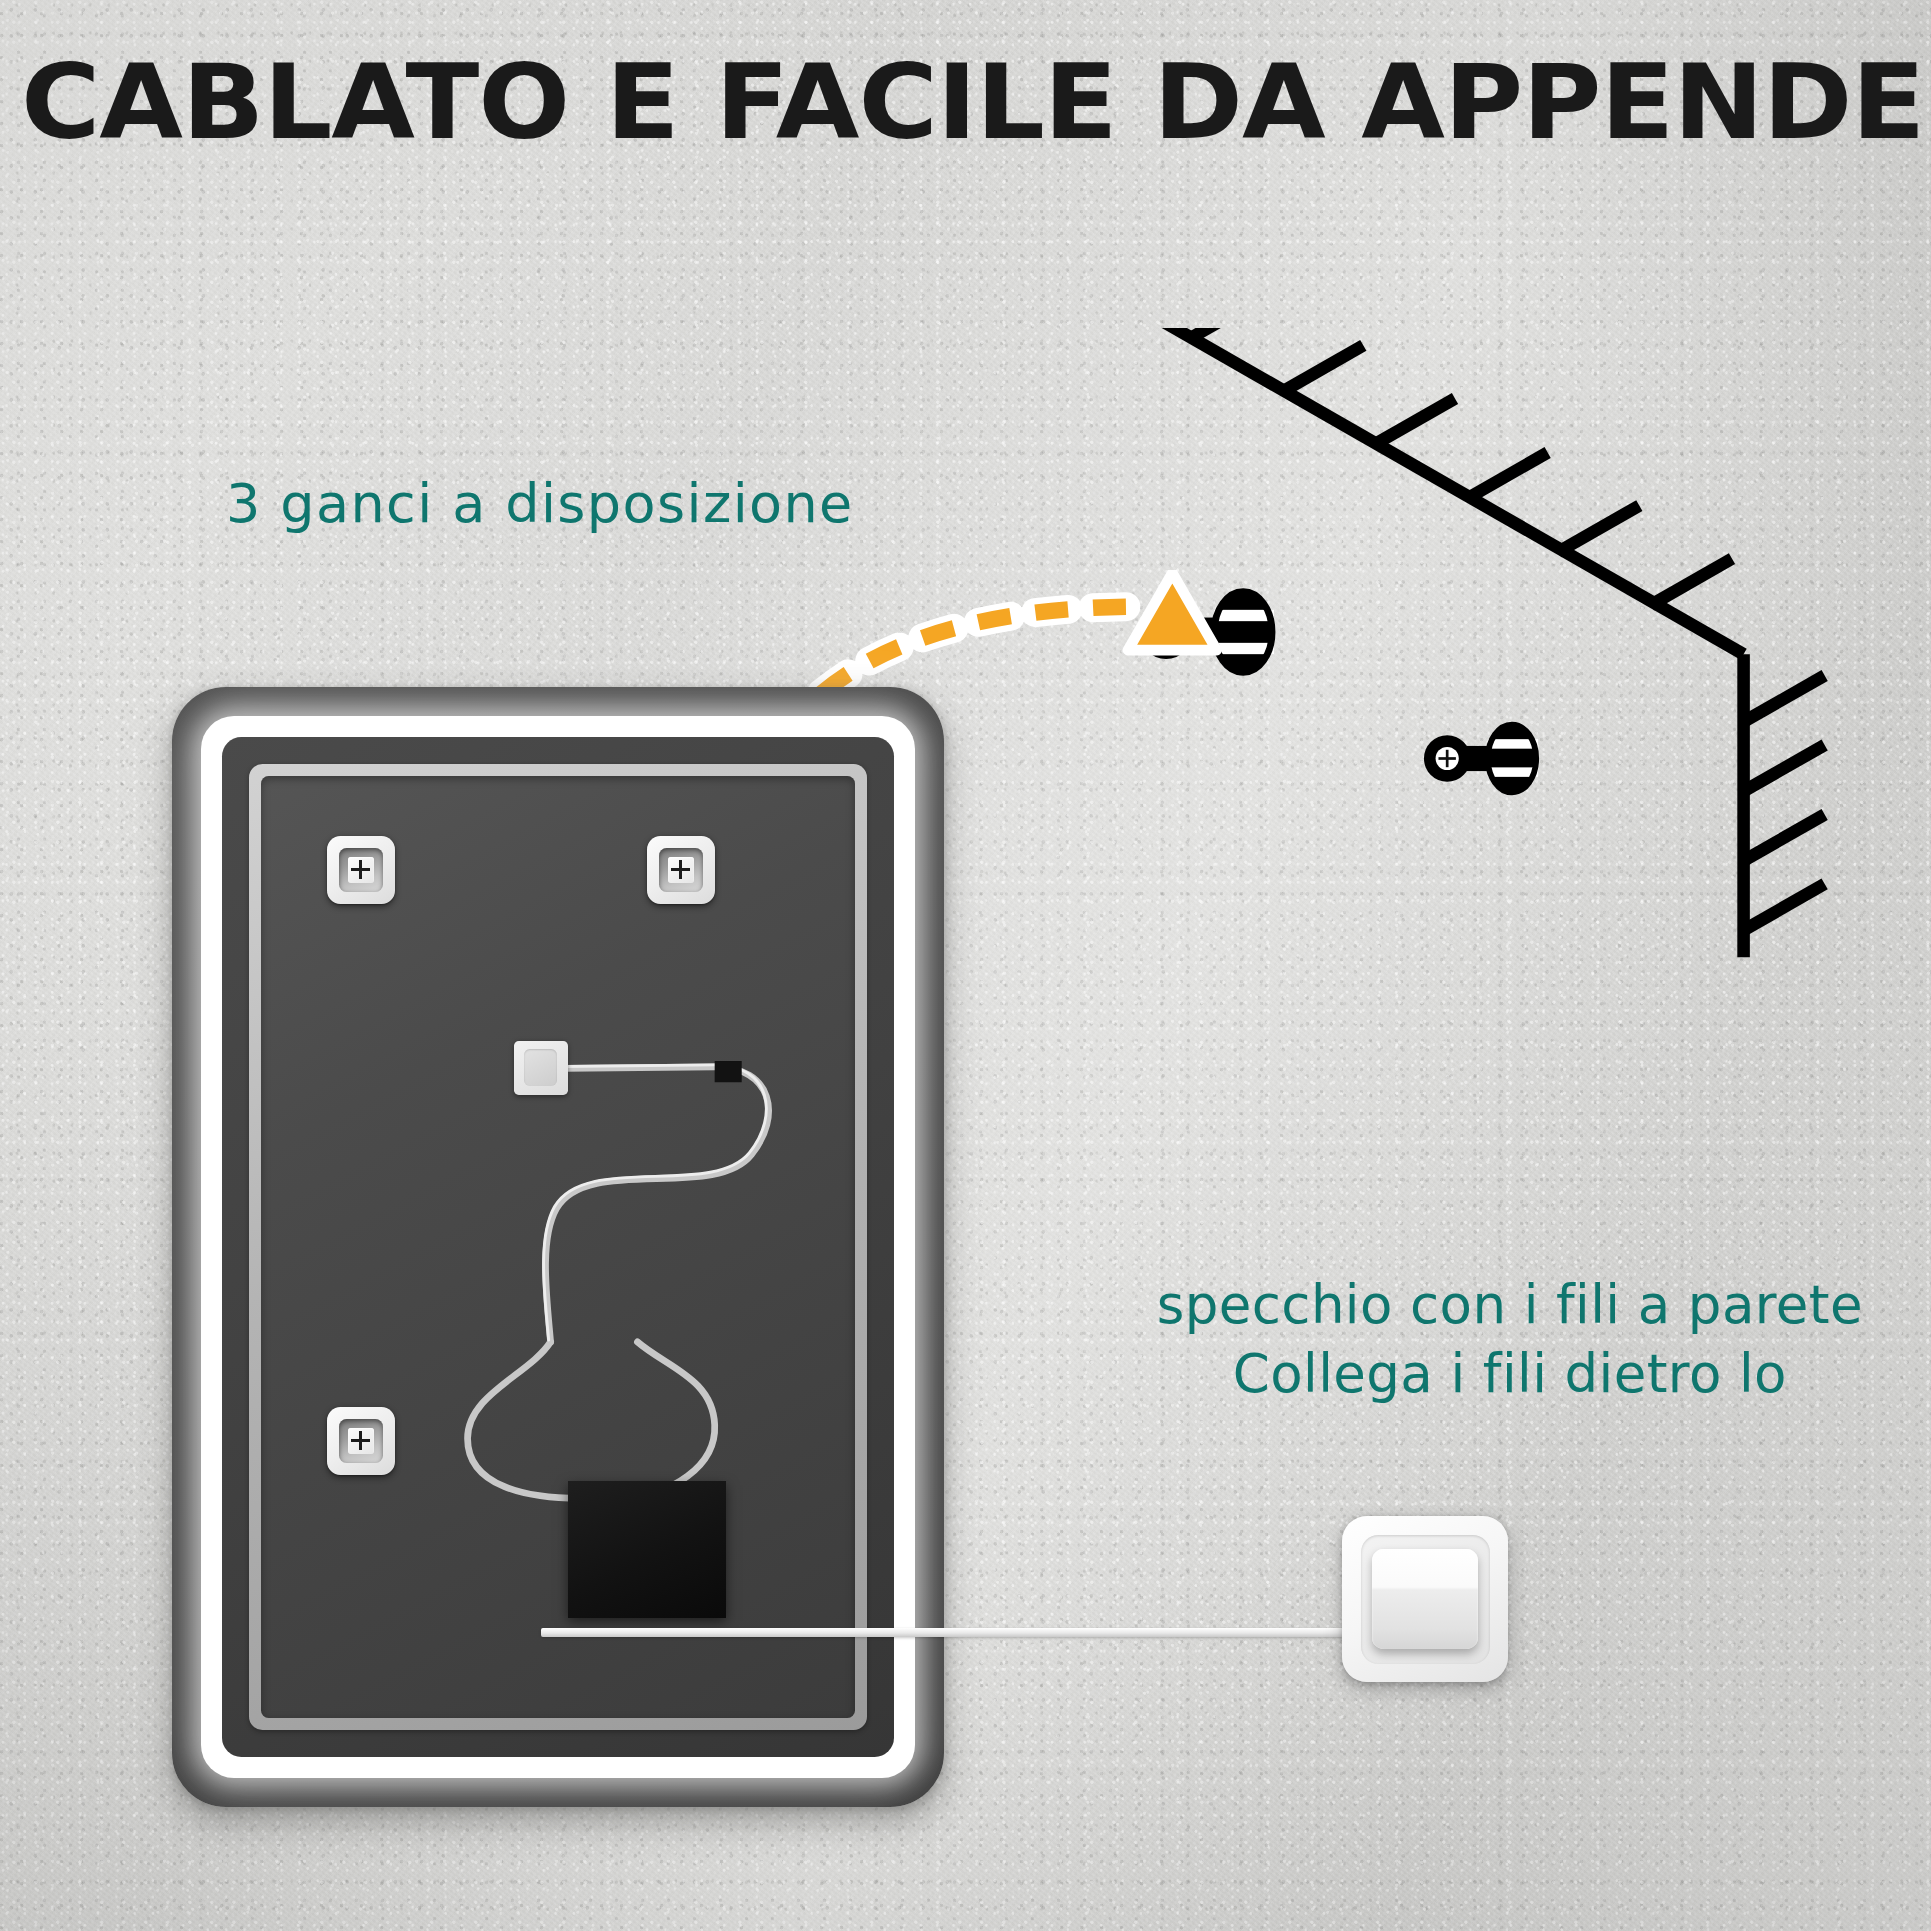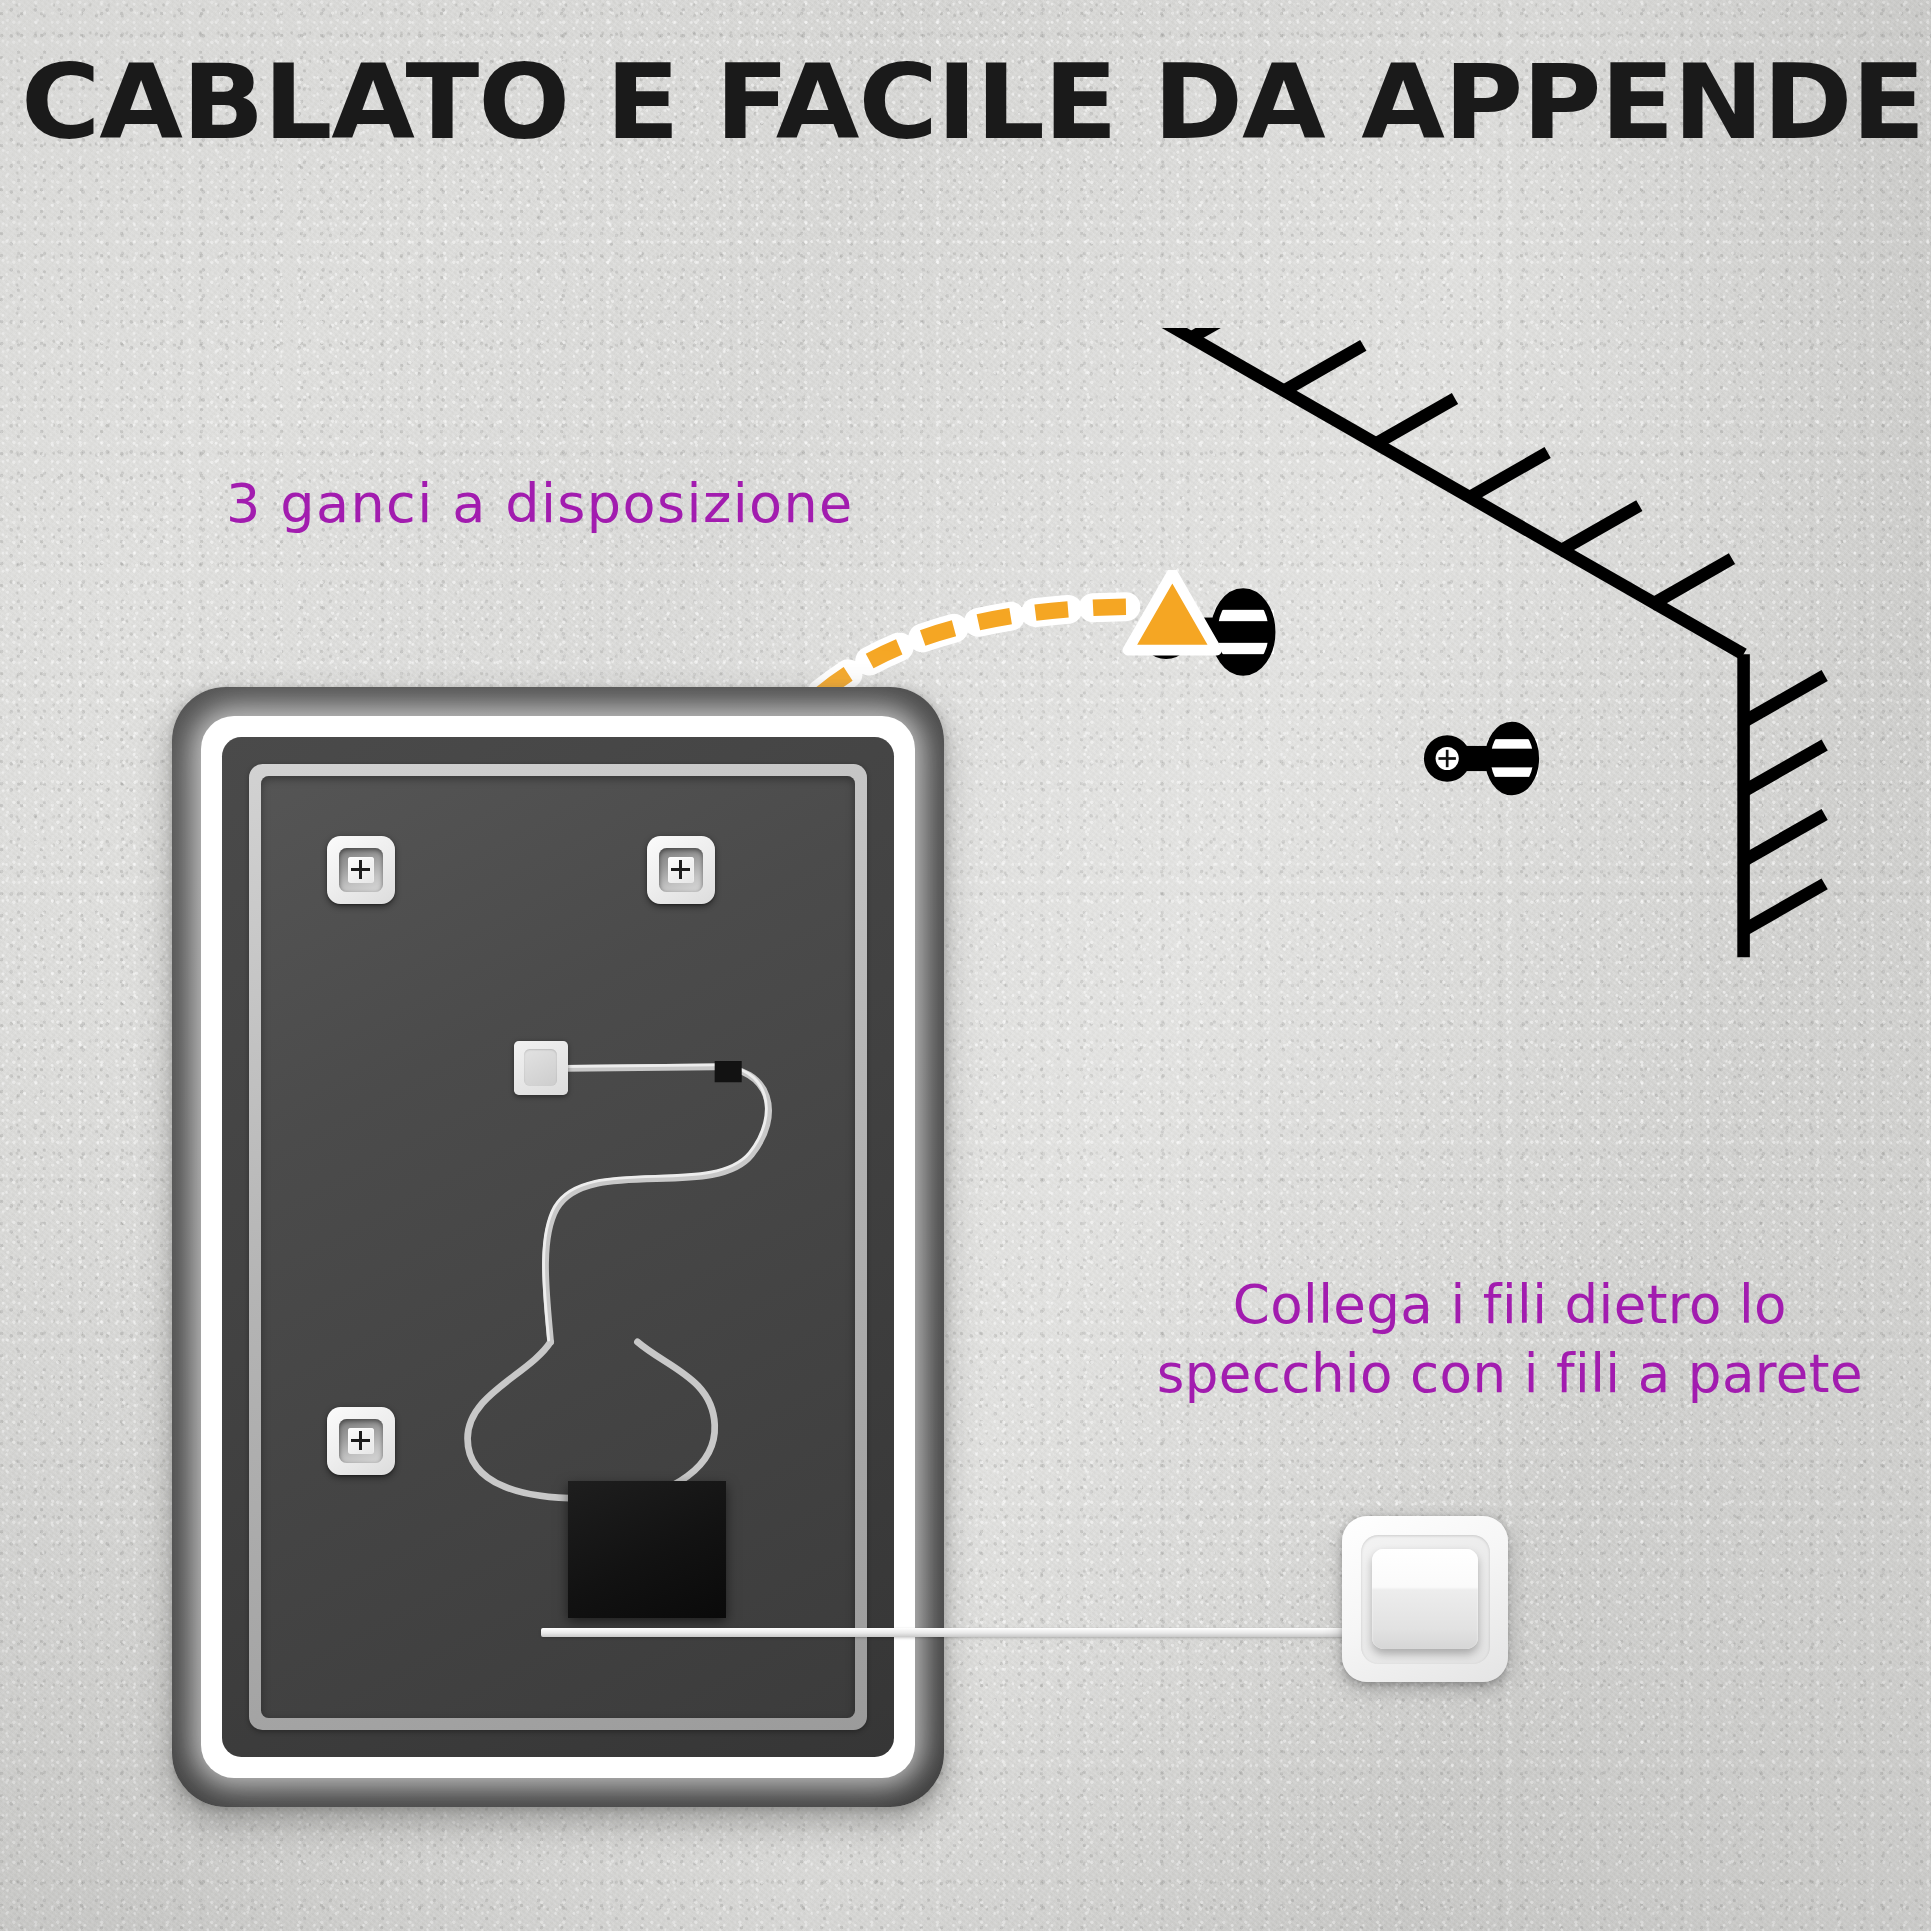--- a/index.html
+++ b/index.html
@@ -56,21 +56,21 @@
     transform:scaleX(1.04);
     transform-origin:left center;
     white-space:nowrap;
   }
 
   
   .body-text {
     position:absolute;
     font-family:"DejaVu Sans", sans-serif;
     font-weight:400;
-    color:#a21caf;
+    color:#0f766e;
   }
   #hooks-label {
     left:226px; top:472px;
     font-size:54px;
     letter-spacing:1.4px;
     white-space:nowrap;
   }
   #wire-label {
     right:68px; top:1271px;
     font-size:53px;
@@ -232,22 +232,22 @@
 <body>
 
 <div id="wall"></div>
 <div id="vignette"></div>
 
 <div id="headline">CABLATO E FACILE DA APPENDERE</div>
 
 <div class="body-text" id="hooks-label">3 ganci a disposizione</div>
 
 <div class="body-text" id="wire-label">
+  <span>specchio con i fili a parete</span>
   <span>Collega i fili dietro lo</span>
-  <span>specchio con i fili a parete</span>
 </div>
 
 <svg id="corner-svg" width="869" height="637" viewBox="0 0 900 660">
   <g stroke="#000000" stroke-width="13" stroke-linecap="butt" fill="none">
 
     <path d="M 36 -46 L 706 338"></path>
 
     <path d="M 706 338 L 706 652"></path>
 
     <path d="M 37 -44 L 121 -92"></path>

